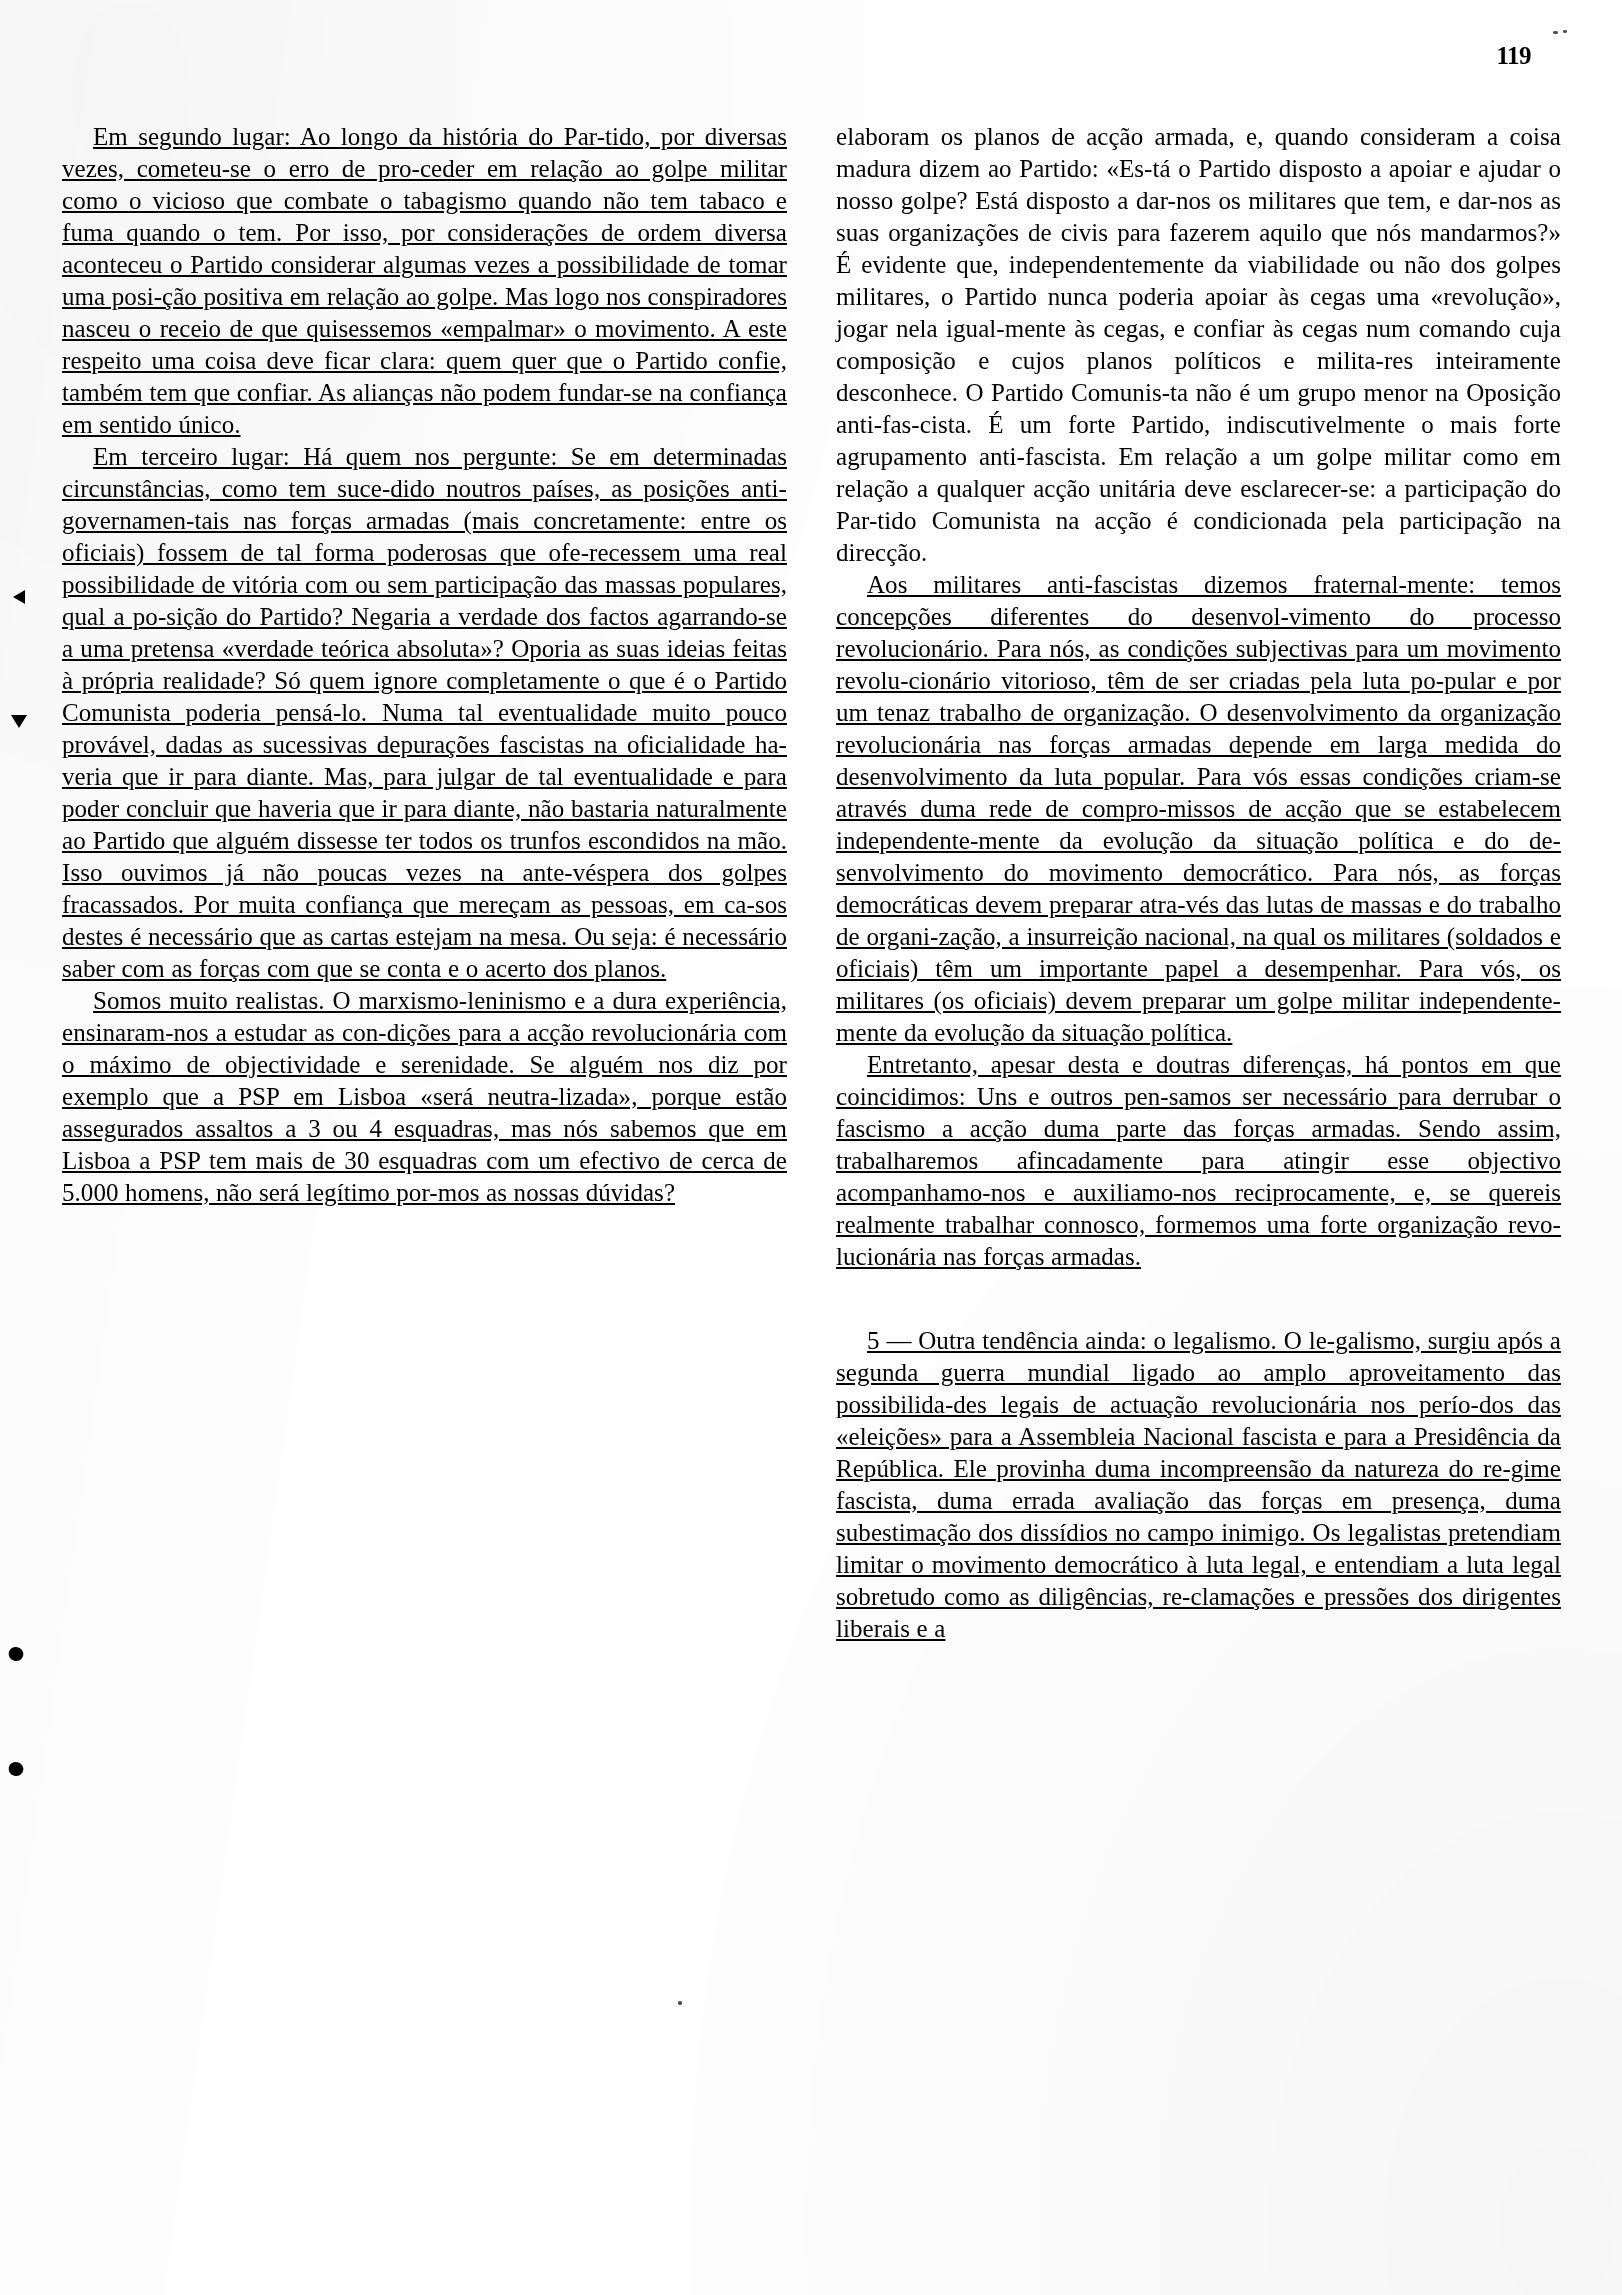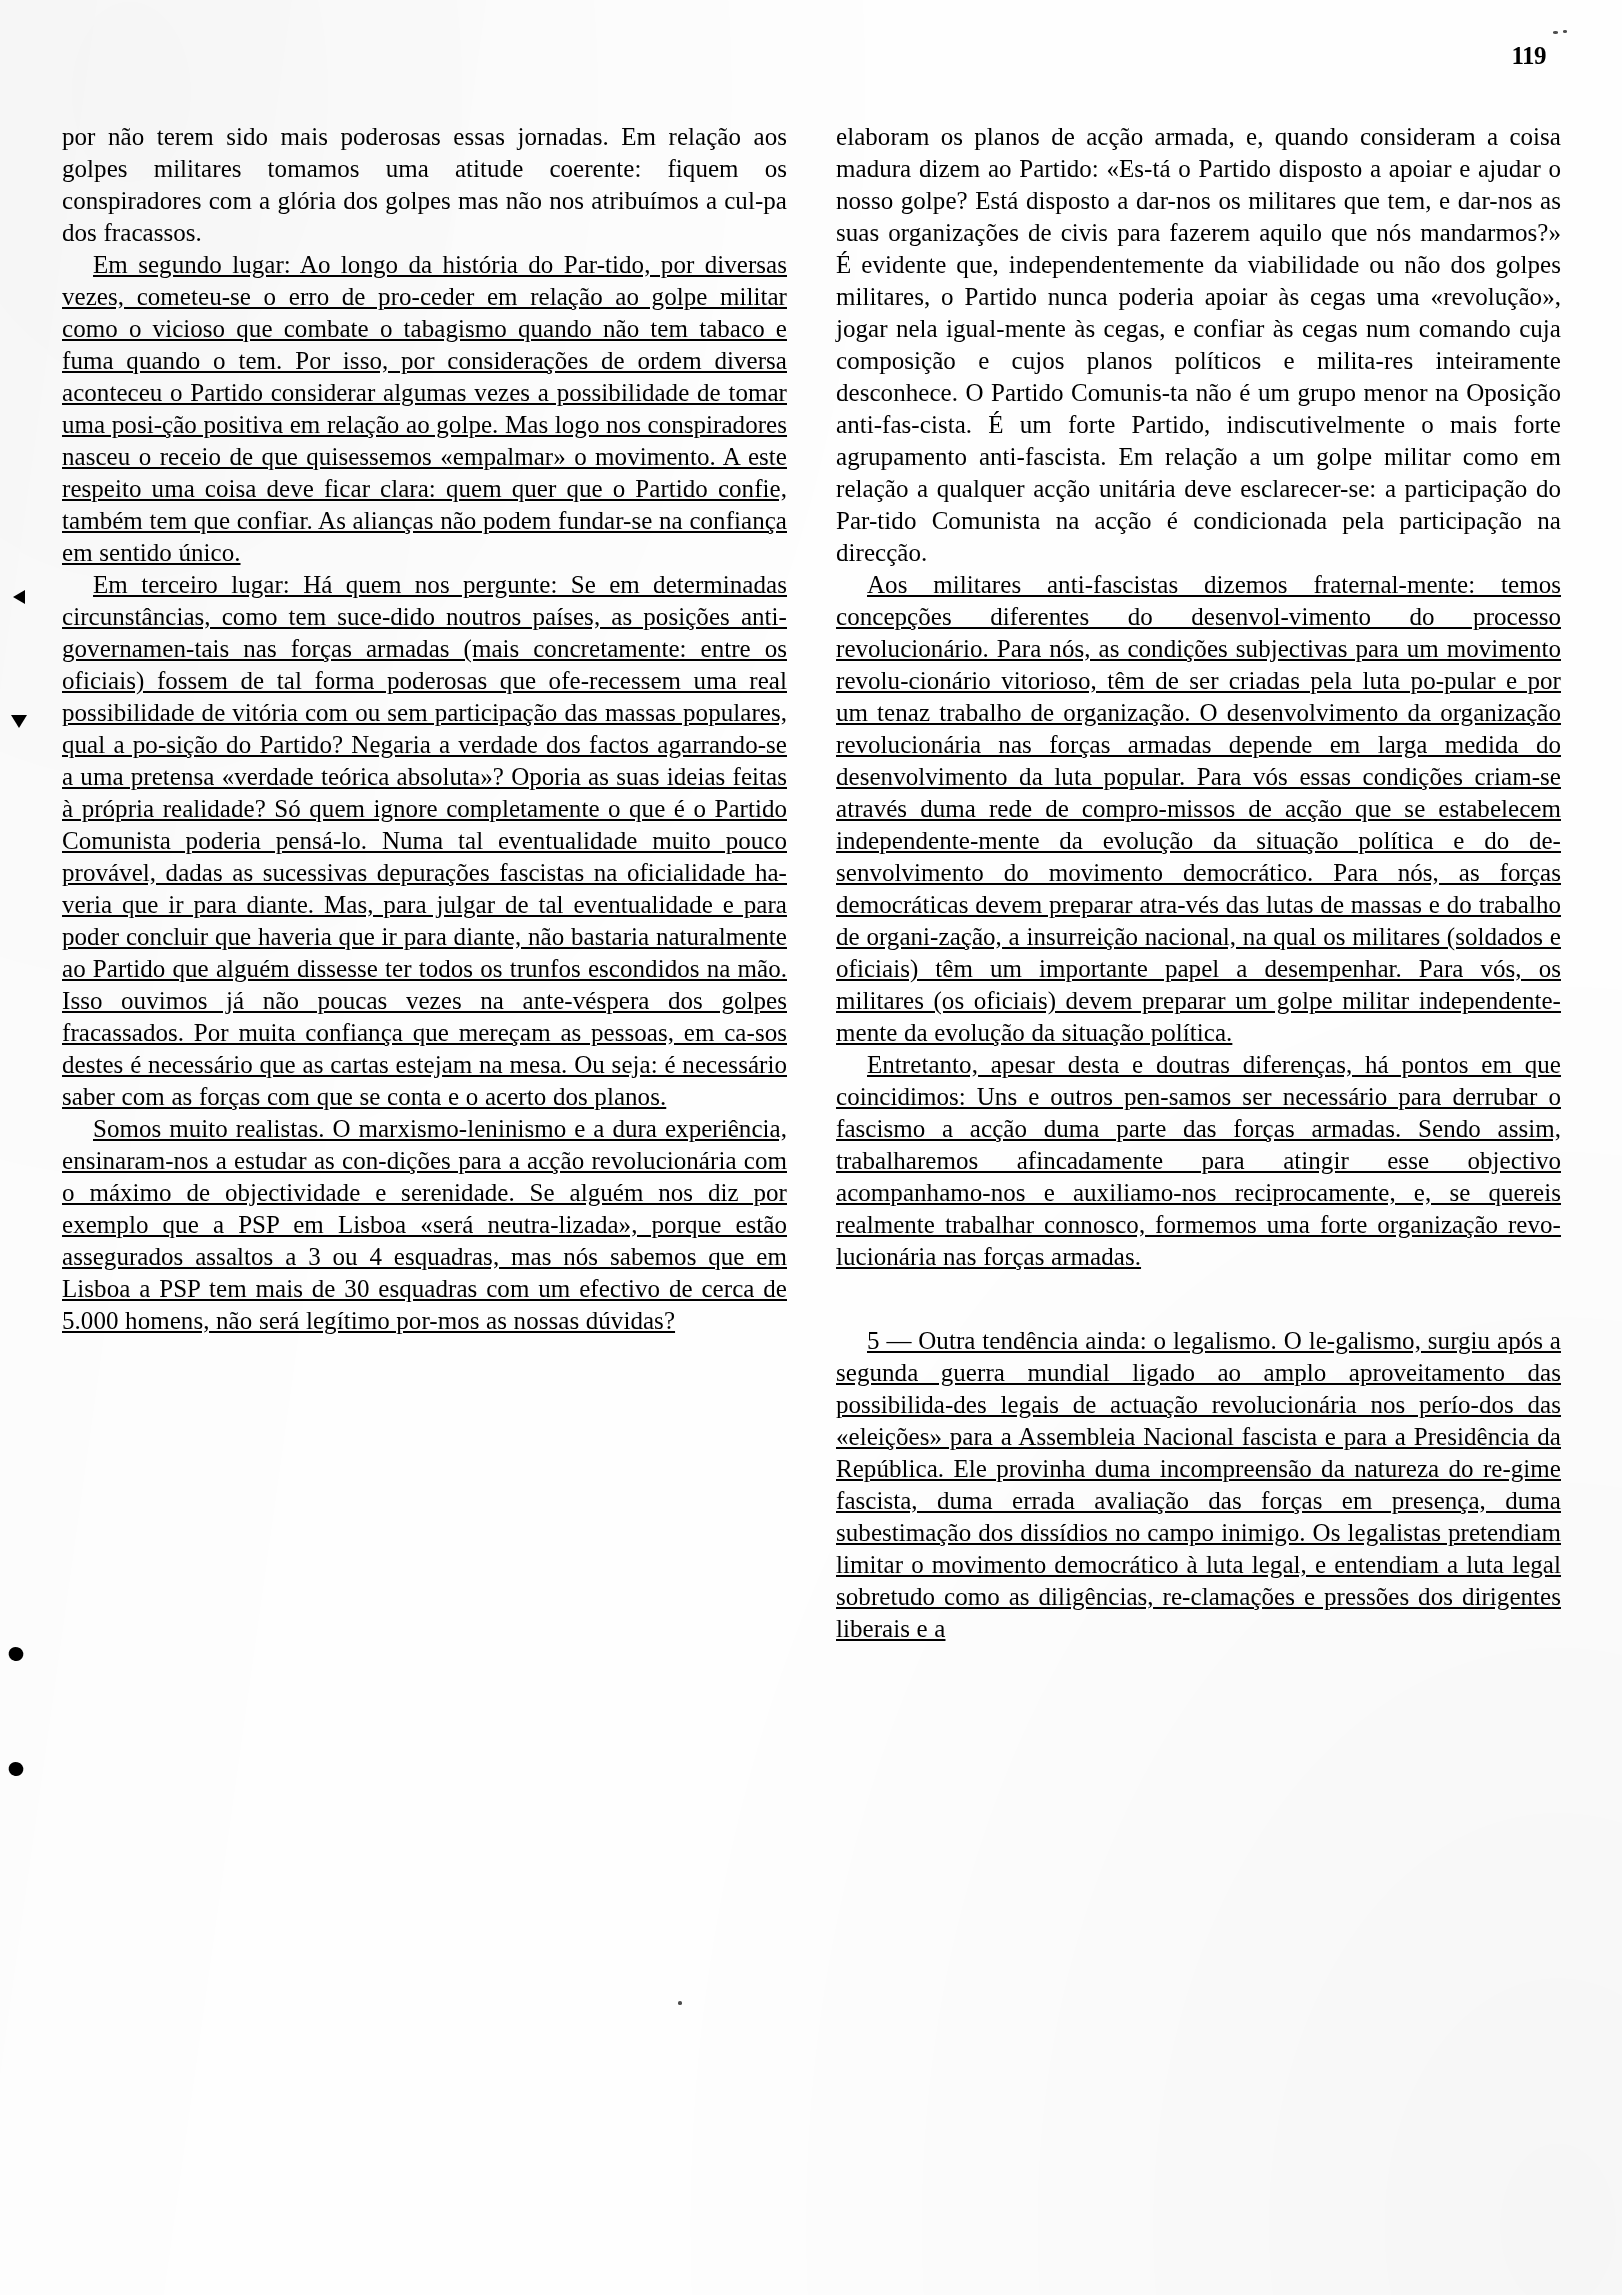--- a/index.html
+++ b/index.html
@@ -27,21 +27,21 @@
     pointer-events: none;
     background:
       radial-gradient(ellipse at 8% 4%, rgba(0,0,0,0.025), rgba(0,0,0,0) 38%),
       radial-gradient(ellipse at 96% 97%, rgba(0,0,0,0.03), rgba(0,0,0,0) 42%),
       linear-gradient(98deg, rgba(0,0,0,0.012), rgba(0,0,0,0) 30%);
     mix-blend-mode: multiply;
   }
   .folio {
     position: absolute;
     top: 42px;
-    right: 77px;
+    right: 92px;
     font-size: 25px;
     font-weight: bold;
     letter-spacing: -0.5px;
     font-family: "Liberation Serif", "DejaVu Serif", serif;
   }
   .speck {
     position: absolute;
     background: #111;
     border-radius: 50%;
     opacity: .75;
@@ -117,21 +117,20 @@
   <div class="speck" style="left:678px; top:2001px; width:3.7px; height:3.7px;"></div>
 
   <div class="margin-mark mark-arrow-left" style="left:12.8px; top:590px;"></div>
   <div class="margin-mark mark-tri-down" style="left:11px; top:715px;"></div>
   <div class="margin-mark mark-dot" style="left:9.1px; top:1647px;"></div>
   <div class="margin-mark mark-dot" style="left:9.1px; top:1762px;"></div>
 
   <div class="columns">
 
     <div class="col">
-      <p>por não terem sido mais poderosas essas jornadas. Em relação aos golpes militares tomamos uma atitude coerente: fiquem os conspiradores com a glória dos golpes mas não nos atribuímos a cul-pa dos fracassos.</p>
       <p class="indent">Em segundo lugar: Ao longo da história do Par-tido, por diversas vezes, cometeu-se o erro de pro-ceder em relação ao golpe militar como o vicioso que combate o tabagismo quando não tem tabaco e fuma quando o tem. Por isso, por considerações de ordem diversa aconteceu o Partido considerar algumas vezes a possibilidade de tomar uma posi-ção positiva em relação ao golpe. Mas logo nos conspiradores nasceu o receio de que quisessemos «empalmar» o movimento. A este respeito uma coisa deve ficar clara: quem quer que o Partido confie, também tem que confiar. As alianças não podem fundar-se na confiança em sentido único.</p>
       <p class="indent">Em terceiro lugar: Há quem nos pergunte: Se em determinadas circunstâncias, como tem suce-dido noutros países, as posições anti-governamen-tais nas forças armadas (mais concretamente: entre os oficiais) fossem de tal forma poderosas que ofe-recessem uma real possibilidade de vitória com ou sem participação das massas populares, qual a po-sição do Partido? Negaria a verdade dos factos agarrando-se a uma pretensa «verdade teórica absoluta»? Oporia as suas ideias feitas à própria realidade? Só quem ignore completamente o que é o Partido Comunista poderia pensá-lo. Numa tal eventualidade muito pouco provável, dadas as sucessivas depurações fascistas na oficialidade ha-veria que ir para diante. Mas, para julgar de tal eventualidade e para poder concluir que haveria que ir para diante, não bastaria naturalmente ao Partido que alguém dissesse ter todos os trunfos escondidos na mão. Isso ouvimos já não poucas vezes na ante-véspera dos golpes fracassados. Por muita confiança que mereçam as pessoas, em ca-sos destes é necessário que as cartas estejam na mesa. Ou seja: é necessário saber com as forças com que se conta e o acerto dos planos.</p>
       <p class="indent">Somos muito realistas. O marxismo-leninismo e a dura experiência, ensinaram-nos a estudar as con-dições para a acção revolucionária com o máximo de objectividade e serenidade. Se alguém nos diz por exemplo que a PSP em Lisboa «será neutra-lizada», porque estão assegurados assaltos a 3 ou 4 esquadras, mas nós sabemos que em Lisboa a PSP tem mais de 30 esquadras com um efectivo de cerca de 5.000 homens, não será legítimo por-mos as nossas dúvidas?</p>
     </div>
 
     <div class="col">
       <p>elaboram os planos de acção armada, e, quando consideram a coisa madura dizem ao Partido: «Es-tá o Partido disposto a apoiar e ajudar o nosso golpe? Está disposto a dar-nos os militares que tem, e dar-nos as suas organizações de civis para fazerem aquilo que nós mandarmos?» É evidente que, independentemente da viabilidade ou não dos golpes militares, o Partido nunca poderia apoiar às cegas uma «revolução», jogar nela igual-mente às cegas, e confiar às cegas num comando cuja composição e cujos planos políticos e milita-res inteiramente desconhece. O Partido Comunis-ta não é um grupo menor na Oposição anti-fas-cista. É um forte Partido, indiscutivelmente o mais forte agrupamento anti-fascista. Em relação a um golpe militar como em relação a qualquer acção unitária deve esclarecer-se: a participação do Par-tido Comunista na acção é condicionada pela participação na direcção.</p>
       <p class="indent">Aos militares anti-fascistas dizemos fraternal-mente: temos concepções diferentes do desenvol-vimento do processo revolucionário. Para nós, as condições subjectivas para um movimento revolu-cionário vitorioso, têm de ser criadas pela luta po-pular e por um tenaz trabalho de organização. O desenvolvimento da organização revolucionária nas forças armadas depende em larga medida do desenvolvimento da luta popular. Para vós essas condições criam-se através duma rede de compro-missos de acção que se estabelecem independente-mente da evolução da situação política e do de-senvolvimento do movimento democrático. Para nós, as forças democráticas devem preparar atra-vés das lutas de massas e do trabalho de organi-zação, a insurreição nacional, na qual os militares (soldados e oficiais) têm um importante papel a desempenhar. Para vós, os militares (os oficiais) devem preparar um golpe militar independente-mente da evolução da situação política.</p>
       <p class="indent">Entretanto, apesar desta e doutras diferenças, há pontos em que coincidimos: Uns e outros pen-samos ser necessário para derrubar o fascismo a acção duma parte das forças armadas. Sendo assim, trabalharemos afincadamente para atingir esse objectivo acompanhamo-nos e auxiliamo-nos reciprocamente, e, se quereis realmente trabalhar connosco, formemos uma forte organização revo-lucionária nas forças armadas.</p>
       <p class="indent gap-before">5 — Outra tendência ainda: o legalismo. O le-galismo, surgiu após a segunda guerra mundial ligado ao amplo aproveitamento das possibilida-des legais de actuação revolucionária nos perío-dos das «eleições» para a Assembleia Nacional fascista e para a Presidência da República. Ele provinha duma incompreensão da natureza do re-gime fascista, duma errada avaliação das forças em presença, duma subestimação dos dissídios no campo inimigo. Os legalistas pretendiam limitar o movimento democrático à luta legal, e entendiam a luta legal sobretudo como as diligências, re-clamações e pressões dos dirigentes liberais e a</p>

